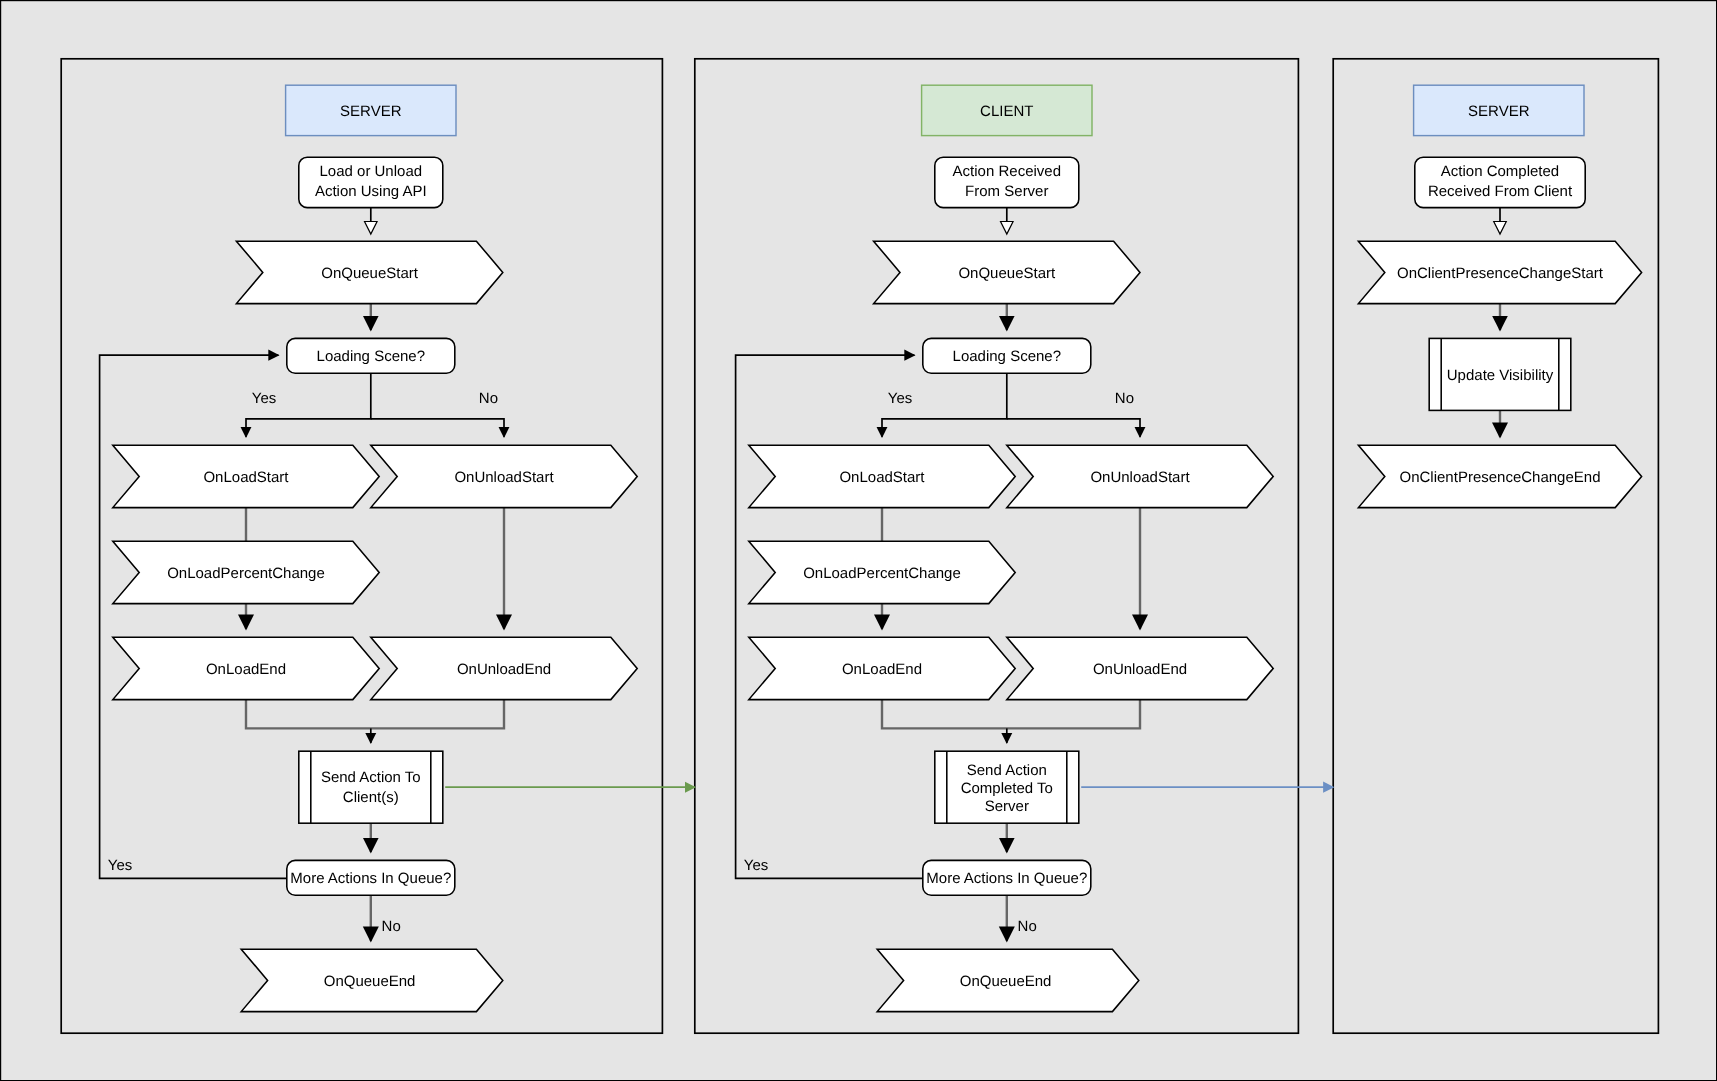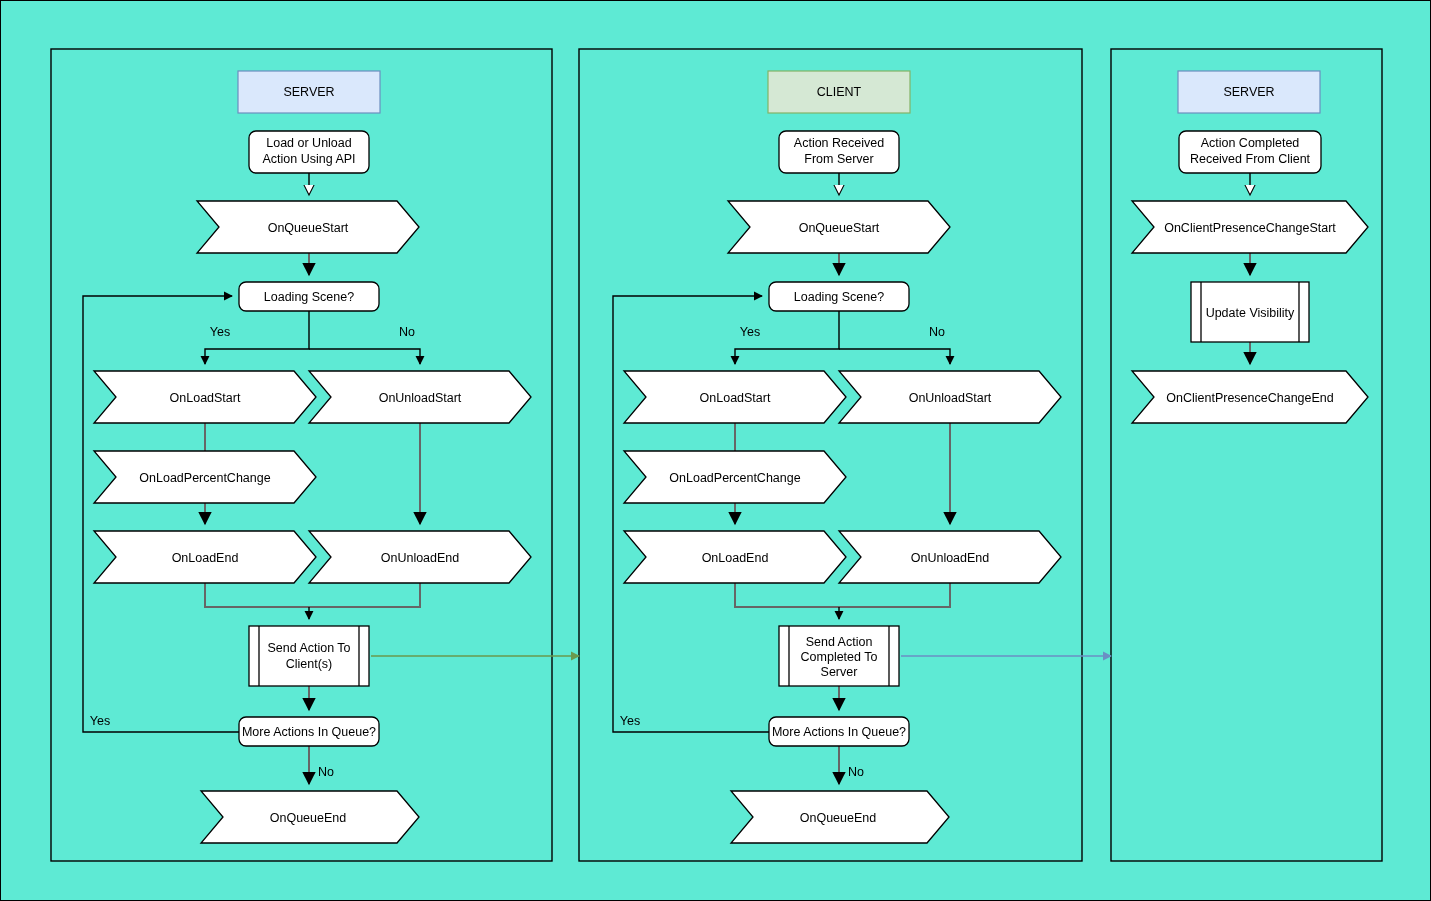--- a/index.html
+++ b/index.html
@@ -1,17 +1,17 @@
 <!DOCTYPE html>
 <html><head>
 <meta charset="utf-8">
 <style>
   html,body{margin:0;padding:0;background:#ffffff;}
   body{font-family:"Liberation Sans", sans-serif;}
-  #stage{position:relative;width:1431px;height:901px;background:#5eead4;box-sizing:border-box;border:1px solid #000;overflow:hidden;}
+  #stage{position:relative;width:1431px;height:901px;background:#e5e5e5;box-sizing:border-box;border:1px solid #000;overflow:hidden;}
   #diagram{position:absolute;left:0;top:0;width:1431px;height:901px;}
   text{font-family:"Liberation Sans", sans-serif;fill:#000;}
   .lane-rect{fill:none;stroke:#000;stroke-width:1.4;}
   .hdr-rect{stroke-width:1.2;}
   .hdr-label{font-size:12.5px;text-anchor:middle;dominant-baseline:middle;}
   .node-shape{fill:#ffffff;stroke:#000;stroke-width:1.3;}
   .node-label{font-size:12.5px;text-anchor:middle;}
   .edge-line{fill:none;stroke:#666666;stroke-width:2;}
   .edge-black{fill:none;stroke:#000;stroke-width:1.4;}
   .edge-label{font-size:12.5px;text-anchor:middle;fill:#000;}

